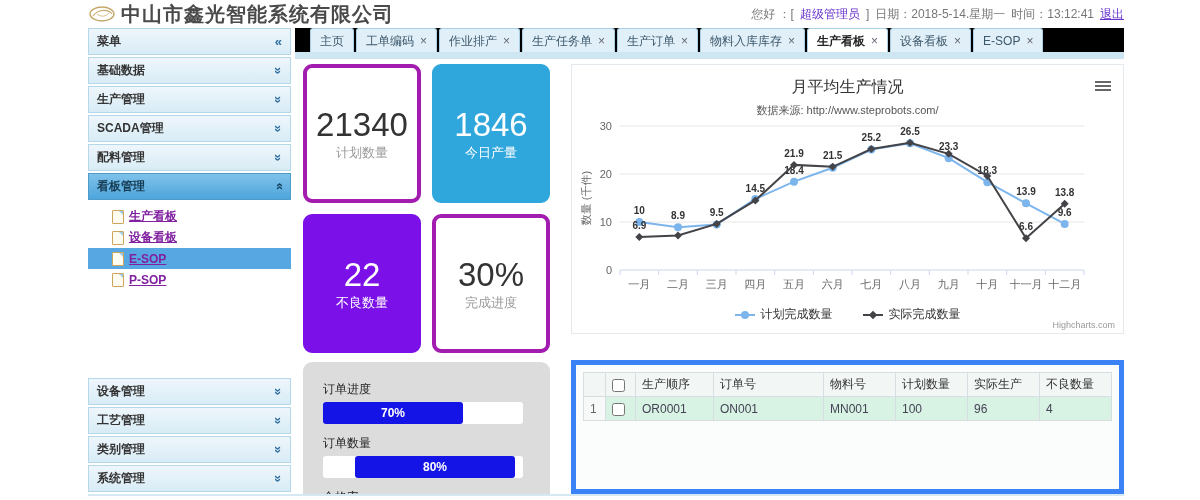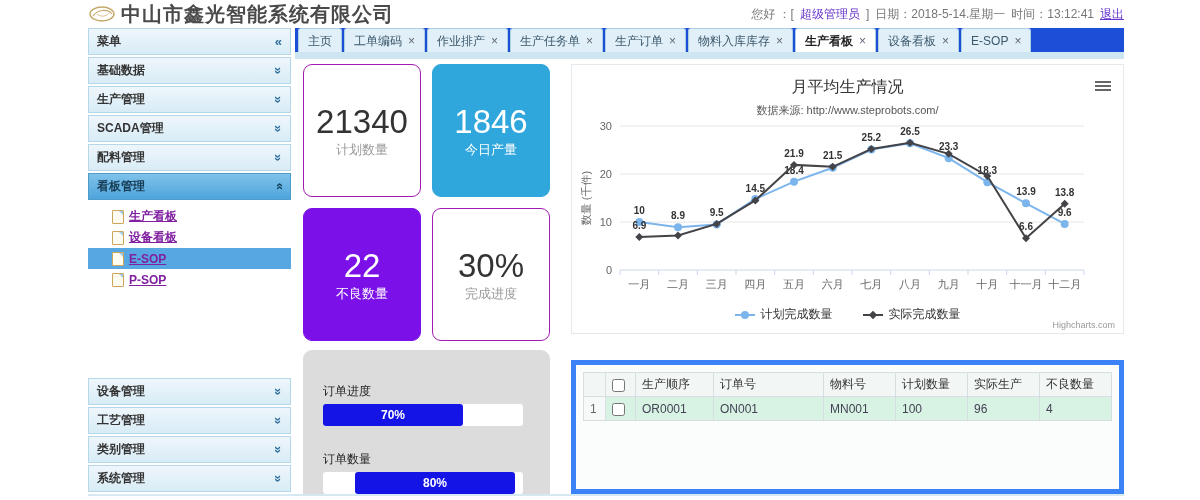--- a/index.html
+++ b/index.html
@@ -24,37 +24,37 @@
   .chev.up{transform:rotate(-90deg);}
   .sgroup.active .chev{color:#14435f;}
   .children{flex:1;background:#fff;padding:4px 0 0 14px;min-height:0;overflow:hidden;}
   .child{height:21px;display:flex;align-items:center;gap:5px;padding-left:10px;cursor:pointer;}
   .child.selected{background:#57a8e2;margin-left:-14px;padding-left:24px;}
   .doc-icon{width:10px;height:12px;background:#fffdf2;border:1px solid #cfa55c;border-radius:1px;flex:0 0 auto;position:relative;}
   .doc-icon::after{content:"";position:absolute;right:0;top:0;border-style:solid;border-width:0 4px 4px 0;border-color:transparent #9ecbe8 transparent transparent;}
   .child-link{color:#8020a0;font-weight:bold;text-decoration:underline;font-size:12px;}
   
   .main{flex:1;margin-left:4px;display:flex;flex-direction:column;min-height:0;background:#fff;}
-  .tabstrip{height:24px;background:#1d4ed8;display:flex;align-items:flex-start;gap:2px;padding-left:3px;}
+  .tabstrip{height:24px;background:#000000;display:flex;align-items:flex-start;gap:2px;padding-left:15px;}
   .tab{height:23px;line-height:22px;padding:0 9px;background:#e0eff8;border:1px solid #abd0e4;border-bottom:none;border-radius:3px 3px 0 0;font-size:12px;color:#3c586b;display:flex;align-items:center;gap:6px;cursor:pointer;white-space:nowrap;}
   .tab.active{background:#fff;color:#222;font-weight:bold;}
   .tab-x{font-size:12px;color:#667;font-weight:normal;}
   .strip-accent{height:7px;background:#cde6f2;}
   .content{flex:1;display:flex;gap:22px;padding:5px 0 0 8px;min-height:0;overflow:hidden;background:#fff;}
   
   .left-col{width:246px;flex:0 0 auto;}
   .kpi-grid{display:grid;grid-template-columns:118px 118px;gap:11px;}
-  .kpi{height:131px;border:1px solid #a21caf;border-radius:9px;background:#fff;display:flex;flex-direction:column;align-items:center;justify-content:center;}
+  .kpi{height:131px;border:4px solid #a21caf;border-radius:9px;background:#fff;display:flex;flex-direction:column;align-items:center;justify-content:center;}
   .kpi-num{font-size:33px;color:#333;}
   .kpi-label{font-size:13px;color:#9a9a9a;}
   .kpi.blue{background:#2fa7dc;border-color:#2fa7dc;}
   .kpi.purple{background:#7b10e8;border-color:#7b10e8;}
   .kpi.blue .kpi-num,.kpi.purple .kpi-num,.kpi.blue .kpi-label,.kpi.purple .kpi-label{color:#fff;}
   .progress-card{margin-top:9px;width:247px;box-sizing:border-box;background:#dcdcdc;border-radius:9px;padding:8px 20px 20px 20px;height:175px;overflow:hidden;}
-  .p-label{font-size:12px;color:#222;margin:25px 0 4px 0;}
+  .p-label{font-size:12px;color:#222;margin:11px 0 4px 0;}
   .p-track{height:22px;width:200px;background:#fff;border-radius:3px;}
   .p-fill{height:22px;background:#1414e6;border-radius:3px;color:#fff;font-size:12px;font-weight:bold;text-align:center;line-height:22px;}
   
   .right-col{flex:1;display:flex;flex-direction:column;min-width:0;}
   .chart-panel{height:270px;border:1px solid #e3e9ec;background:#fff;position:relative;box-sizing:border-box;padding:6px 6px 0 6px;}
   .chart-title{text-align:center;font-size:16px;color:#333;margin-top:6px;}
   .chart-subtitle{text-align:center;font-size:11px;color:#555;margin-top:5px;}
   .burger{position:absolute;right:12px;top:14px;width:16px;cursor:pointer;}
   .burger div{height:2px;background:#666;margin:2px 0;}
   .legend{display:flex;justify-content:center;gap:30px;margin-top:0px;}

